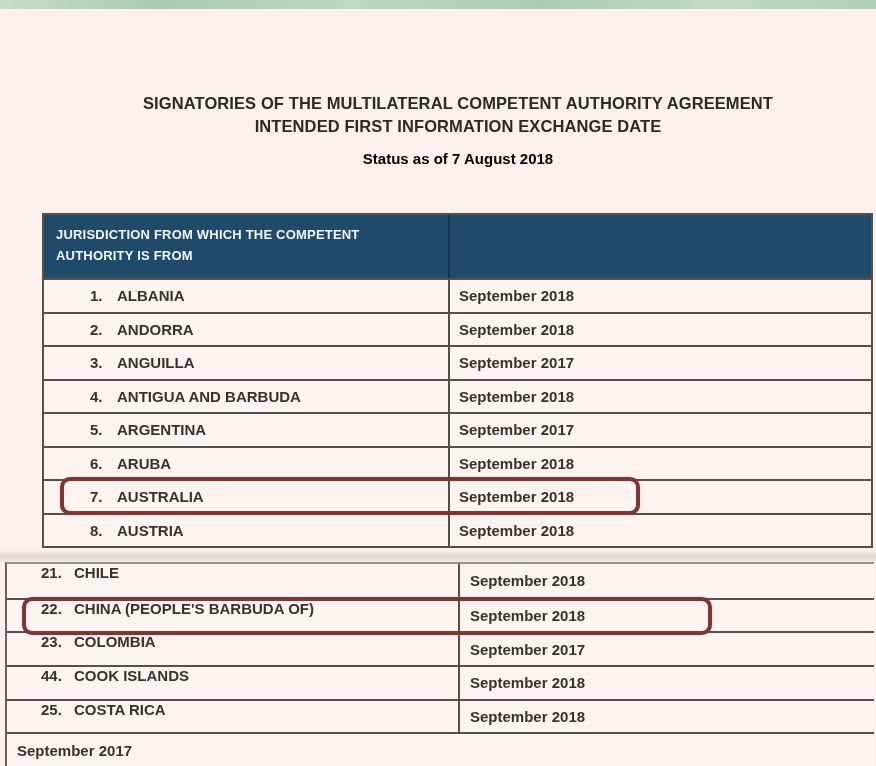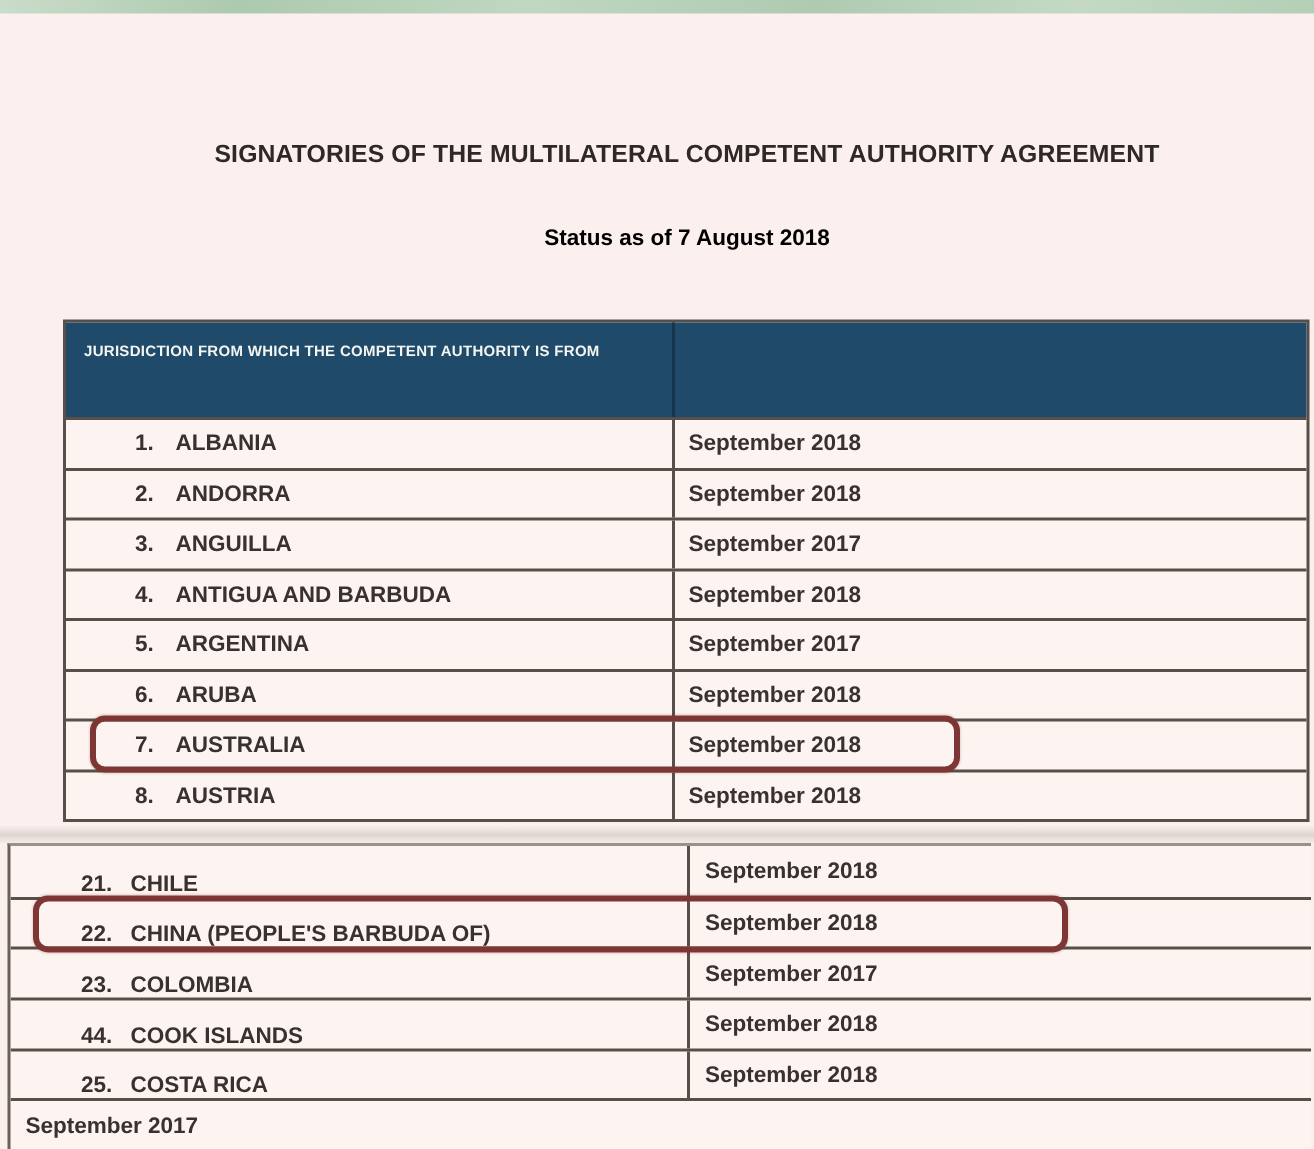--- a/index.html
+++ b/index.html
@@ -29,21 +29,21 @@
 
   
   .table-top {
     position:absolute; left:42px; top:213px; width:831px;
     border:2px solid #57504a; background:#fdf4f1;
   }
   .thead {
     display:flex; height:63px; background:#1f4a69;
   }
   .thead .hc {
-    color:#f3f5f2; font-weight:bold; font-size:10px; line-height:21px;
+    color:#f3f5f2; font-weight:bold; font-size:13px; line-height:21px;
     letter-spacing:0.2px; padding:9px 12px 0 12px;
   }
   .thead .hc1 { width:406px; border-right:2px solid #16354d; }
   .thead .hc2 { flex:1; padding-left:8px; }
 
   .row {
     display:flex; height:33.5px; border-top:2px solid #57504a;
     align-items:center; font-weight:bold; font-size:15px; color:#38322e;
   }
   .table-top .row:first-of-type { border-top:none; }
@@ -59,22 +59,22 @@
   }
 
   
   .table-bottom {
     position:absolute; left:5px; top:562px; width:869px; height:204px;
     border-left:2px solid #6b6158; border-top:2px solid #9a918b;
     background:#fdf4f1; overflow:hidden;
   }
   .table-bottom .row { height:33.7px; }
   .table-bottom .row:first-of-type { border-top:none; }
-  .table-bottom .c1 { width:453px; border-right:2px solid #57504a; padding-left:47px;
-                      height:100%; display:flex; align-items:flex-end; }
+  .table-bottom .c1 { width:453px; border-right:2px solid #57504a; padding-left:34px;
+                      height:100%; display:flex; align-items:flex-start; }
   .table-bottom .c1 .num { min-width:33px; }
   .table-bottom .c2 { flex:1; padding-left:10px; }
 
   
   .hl-box {
     position:absolute; border:4px solid #7e3634; border-radius:10px;
     background:transparent; pointer-events:none;
     box-shadow:0 0 2px rgba(126,54,52,0.35);
   }
   .hl-australia { left:60px;  top:477px; width:580px; height:38px; }
@@ -82,20 +82,21 @@
 </style>
 </head>
 <body>
 
 <div class="screen">
 
   <div class="top-strip"></div>
 
   <div class="title-block">
     <div>SIGNATORIES OF THE MULTILATERAL COMPETENT AUTHORITY AGREEMENT</div>
+    <div>INTENDED FIRST INFORMATION EXCHANGE DATE</div>
   </div>
   <div class="status-line">Status as of 7 August 2018</div>
 
   <div class="table-top">
     <div class="thead">
       <div class="hc hc1">JURISDICTION FROM WHICH THE COMPETENT AUTHORITY IS FROM</div>
     </div>
 
     <div class="row">
       <div class="c1">

